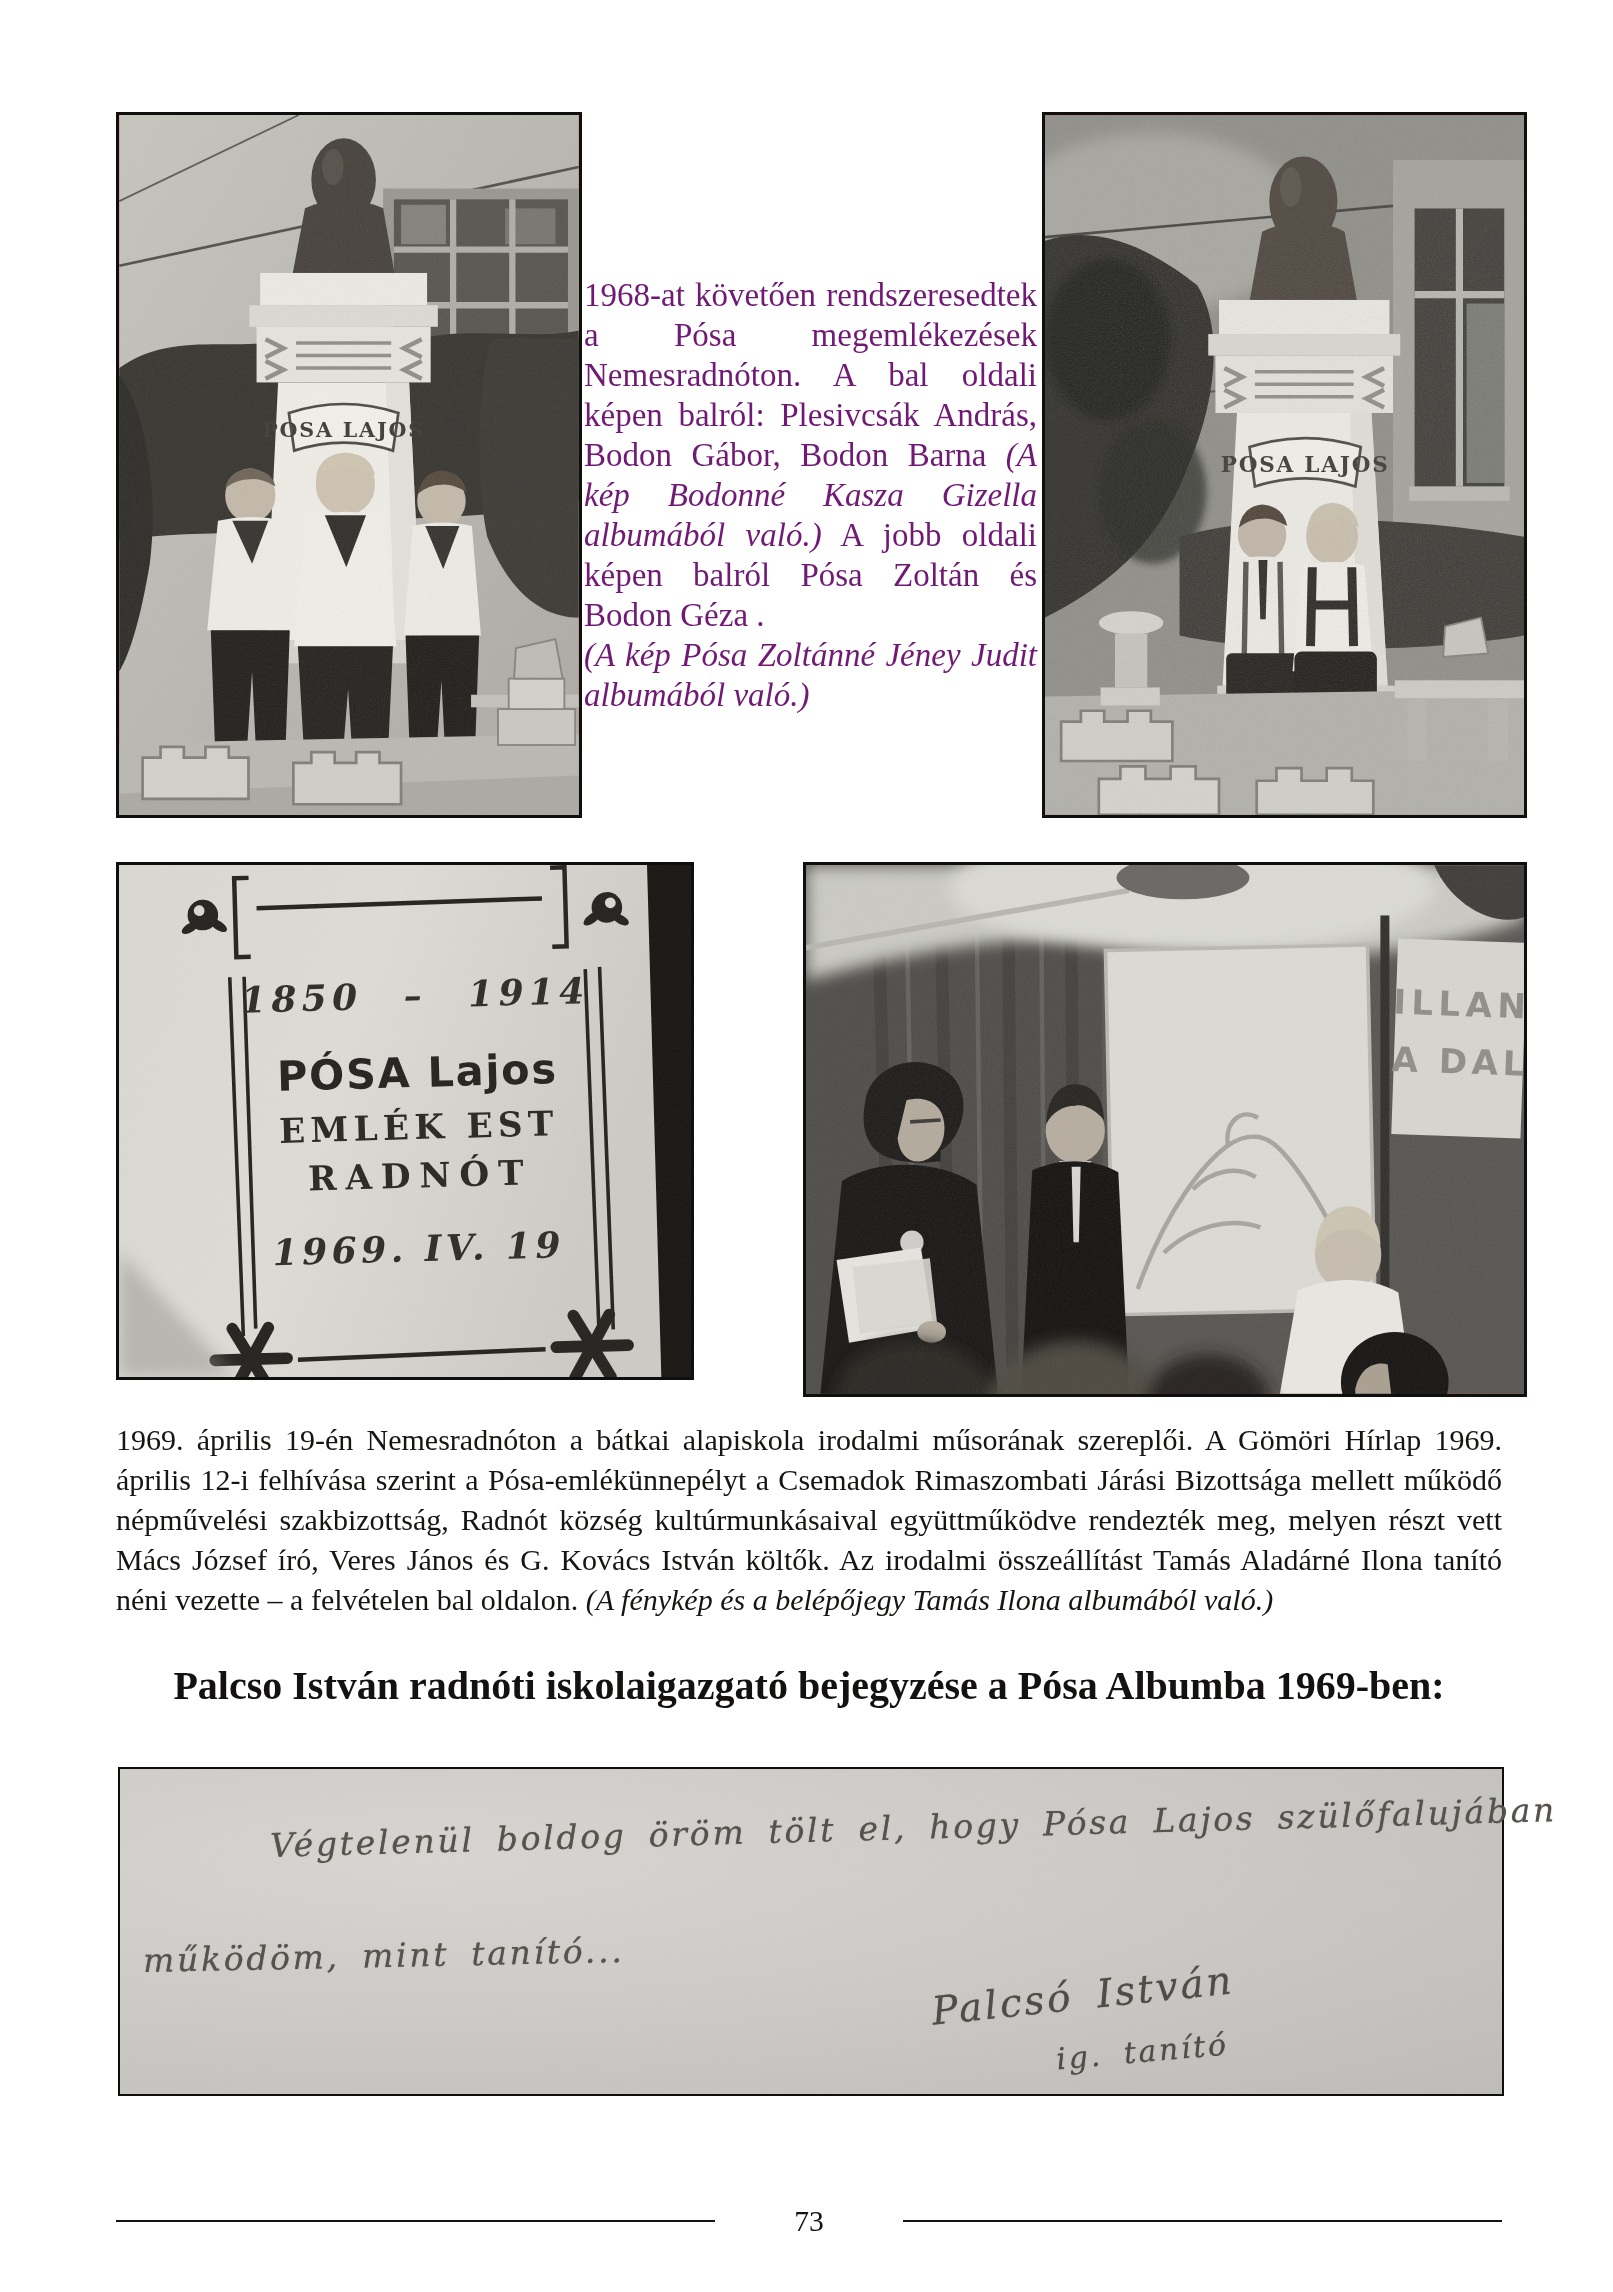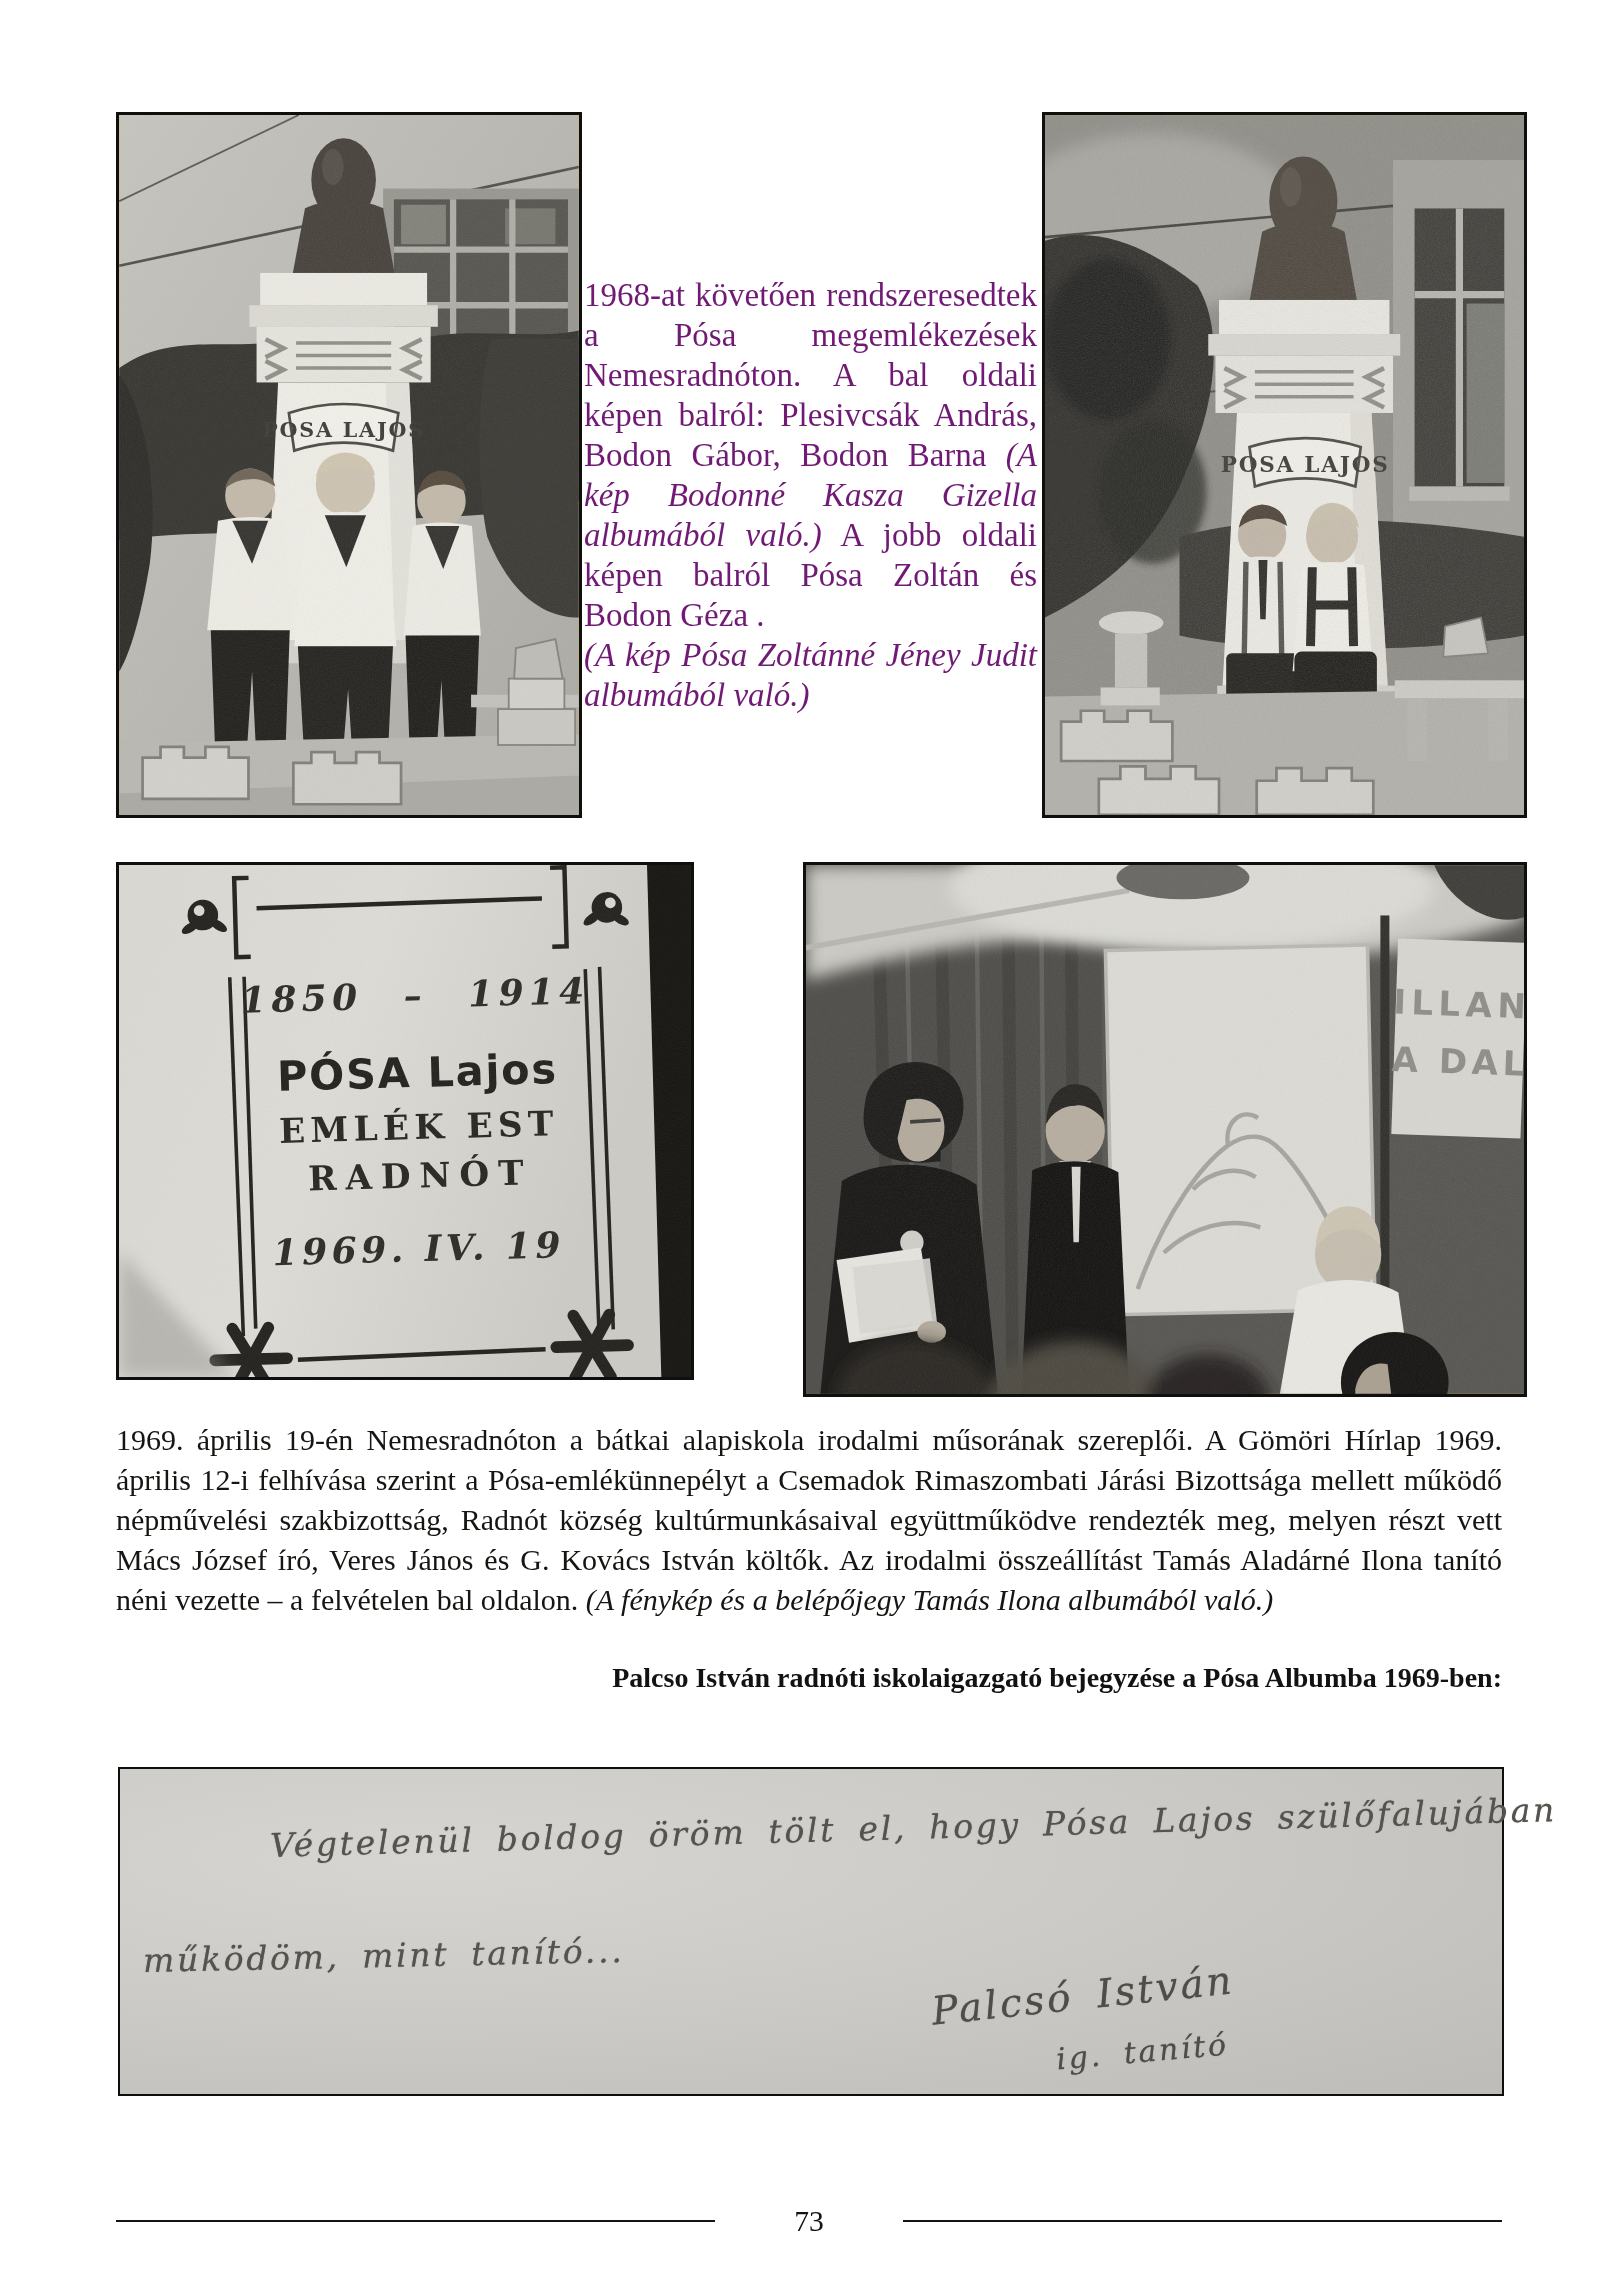--- a/index.html
+++ b/index.html
@@ -1,26 +1,26 @@
 <!DOCTYPE html>
 <html style="font-size:14.3px"><head>
 <meta charset="utf-8">
 <style>
   html,body{margin:0;padding:0;background:#ffffff;}
   #page{position:relative;width:1614px;height:2293px;background:#ffffff;overflow:hidden;
         font-family:"Liberation Serif", serif;color:#1d1c1a;}
-  .photo{position:absolute;border:3.6px solid #0f0f0d;box-sizing:border-box;background:#eab308;}
+  .photo{position:absolute;border:3.6px solid #0f0f0d;box-sizing:border-box;background:#ef4444;}
   .photo svg{display:block;width:100%;height:100%;}
   #caption-col{position:absolute;left:584px;top:242px;width:453px;font-size:33px;line-height:40px;
         text-align:justify;color:#701a75;}
   #caption-col em, #main-para em{font-style:italic;}
   #main-para{position:absolute;left:116px;top:1402px;width:1386px;font-size:30px;line-height:40px;
         text-align:justify;color:#161512;margin-top:18px;}
-  #heading{position:absolute;left:116px;top:1662px;width:1386px;text-align:right;
-        font-size:28px;font-weight:bold;color:#131210;}
+  #heading{position:absolute;left:116px;top:1662px;width:1386px;text-align:center;
+        font-size:40px;font-weight:bold;color:#131210;}
   #handwriting{position:absolute;left:118px;top:1767px;width:1386px;height:329px;box-sizing:border-box;
         border:2.7px solid #0e0e0c;
         background:radial-gradient(ellipse at 22% 28%, #d6d5d1 0%, #cbcac6 48%, #bdbcb8 100%);}
   .hw{position:absolute;font-family:"DejaVu Serif", serif;font-style:italic;color:#56534e;
       letter-spacing:2.7px;word-spacing:9px;white-space:nowrap;
       text-shadow:0 0 0.9px rgba(86,83,78,.75);}
   #hw-line1{left:150px;top:39px;font-size:33px;transform:rotate(-1.6deg);}
   #hw-line2{left:23px;top:167px;font-size:33px;transform:rotate(-1.2deg);}
   #hw-sign{left:811px;top:204px;font-size:39px;transform:rotate(-6deg);color:#504d48;}
   #hw-sign-title{left:936px;top:265px;font-size:30px;transform:rotate(-5deg);color:#504d48;}

